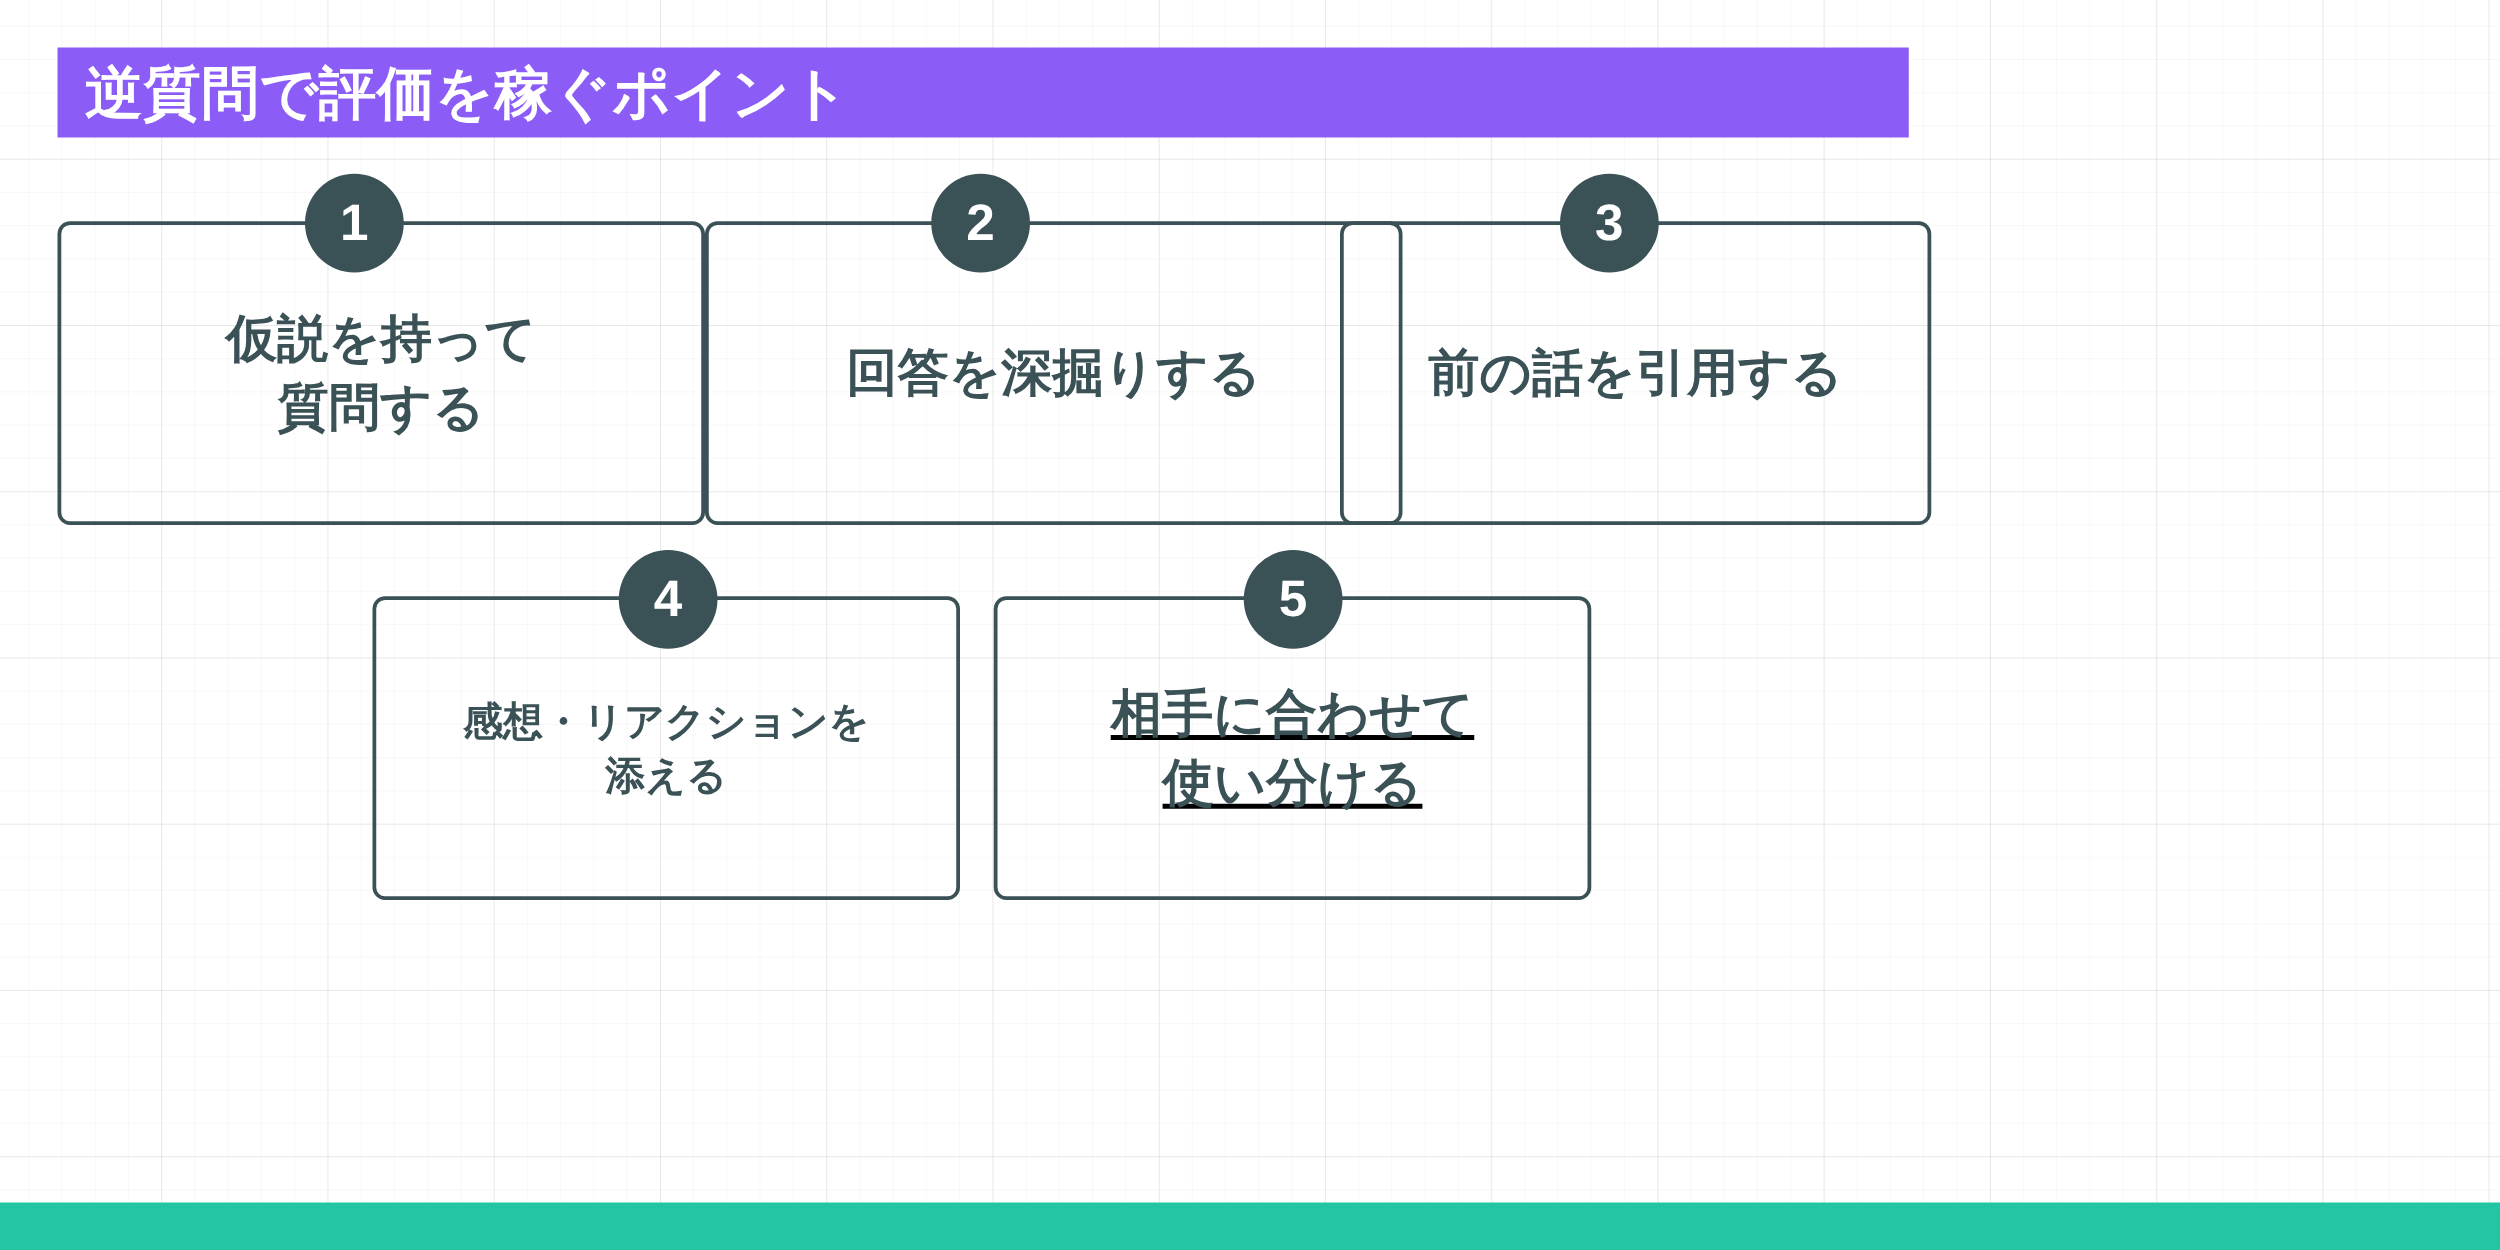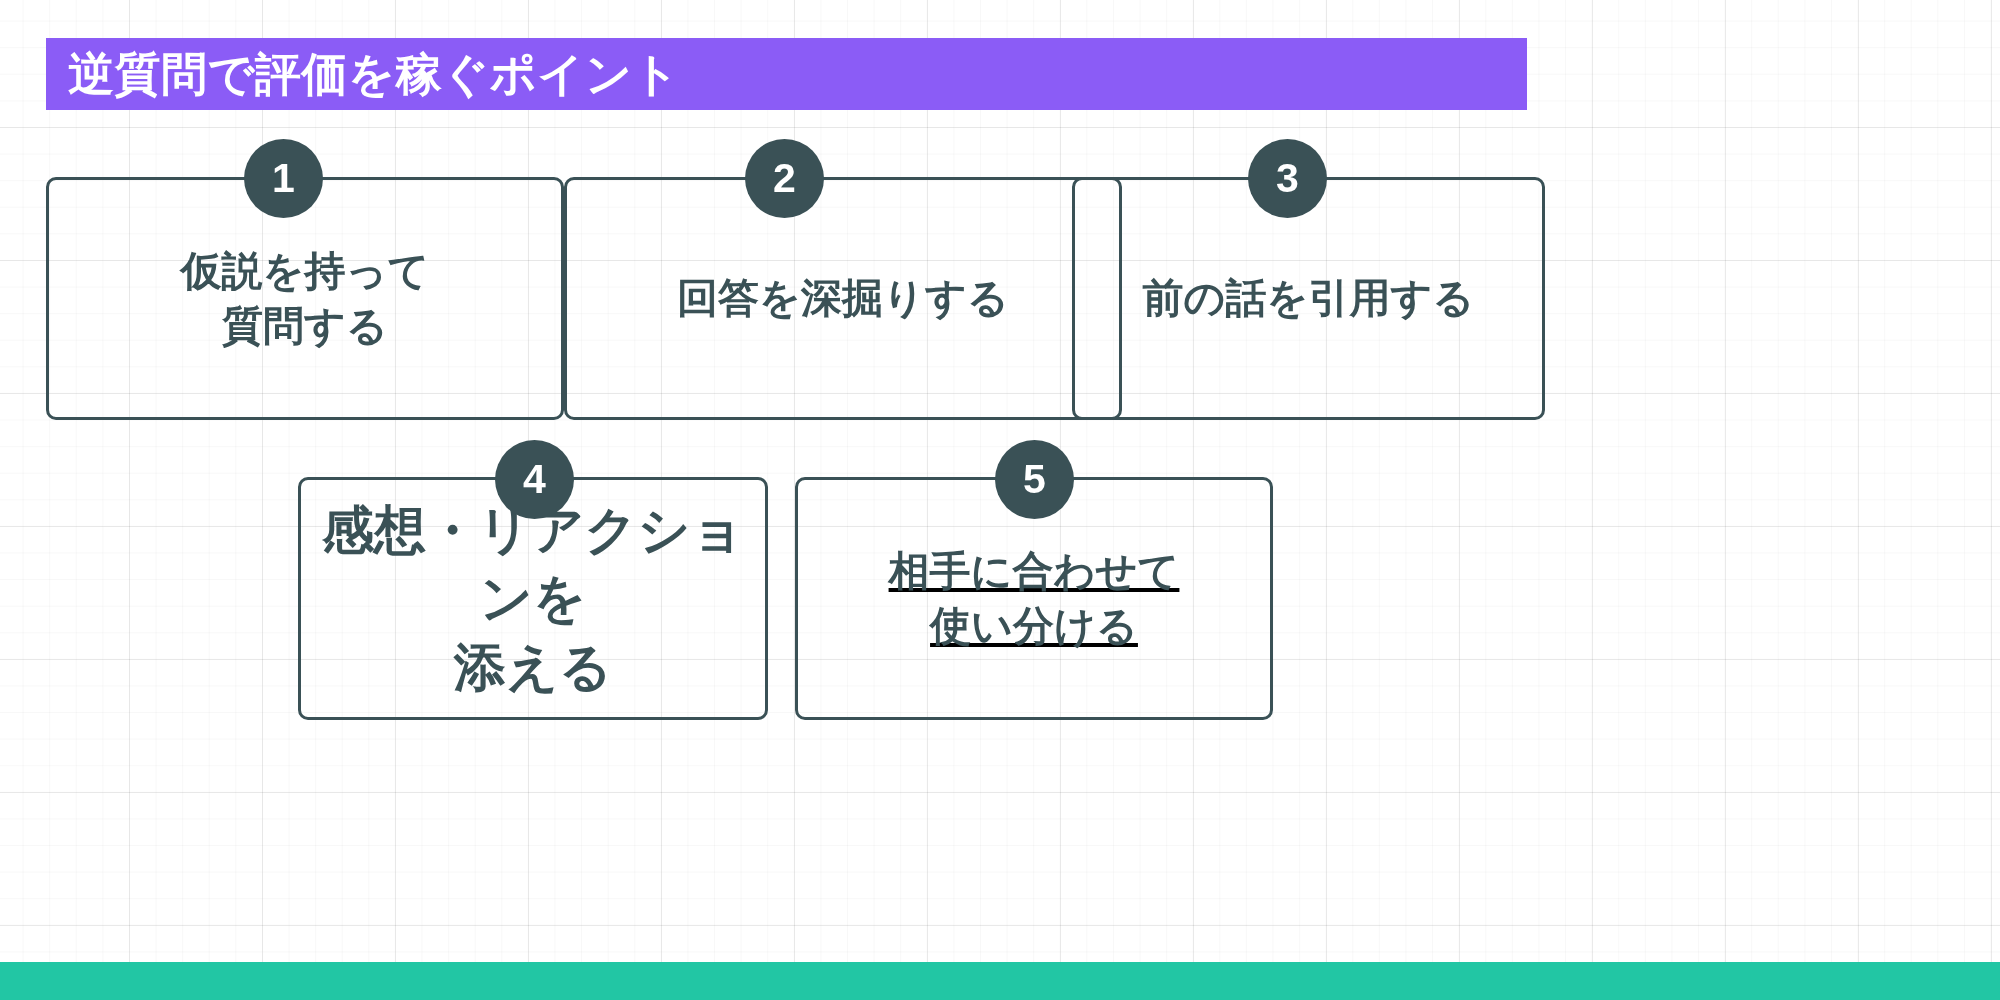--- a/index.html
+++ b/index.html
@@ -110,21 +110,21 @@
   #badge-3 { left: 1248px; top: 139px; }
 
   
   #card-4 { left: 298px; top: 477px; width: 470px; height: 243px; }
   #card-5 { left: 795px; top: 477px; width: 478px; height: 243px; text-decoration: underline; }
 
   #badge-4 { left: 495px; top: 440px; }
   #badge-5 { left: 995px; top: 440px; }
 
   
-  #card-4 .card-text { font-size: 52px; }
+  #card-4 .card-text { font-size: 32px; }
 
   
   #footer-bar {
     position: absolute;
     left: 0;
     bottom: 0;
     width: 2000px;
     height: 38px;
     background: #22c6a4;
   }

